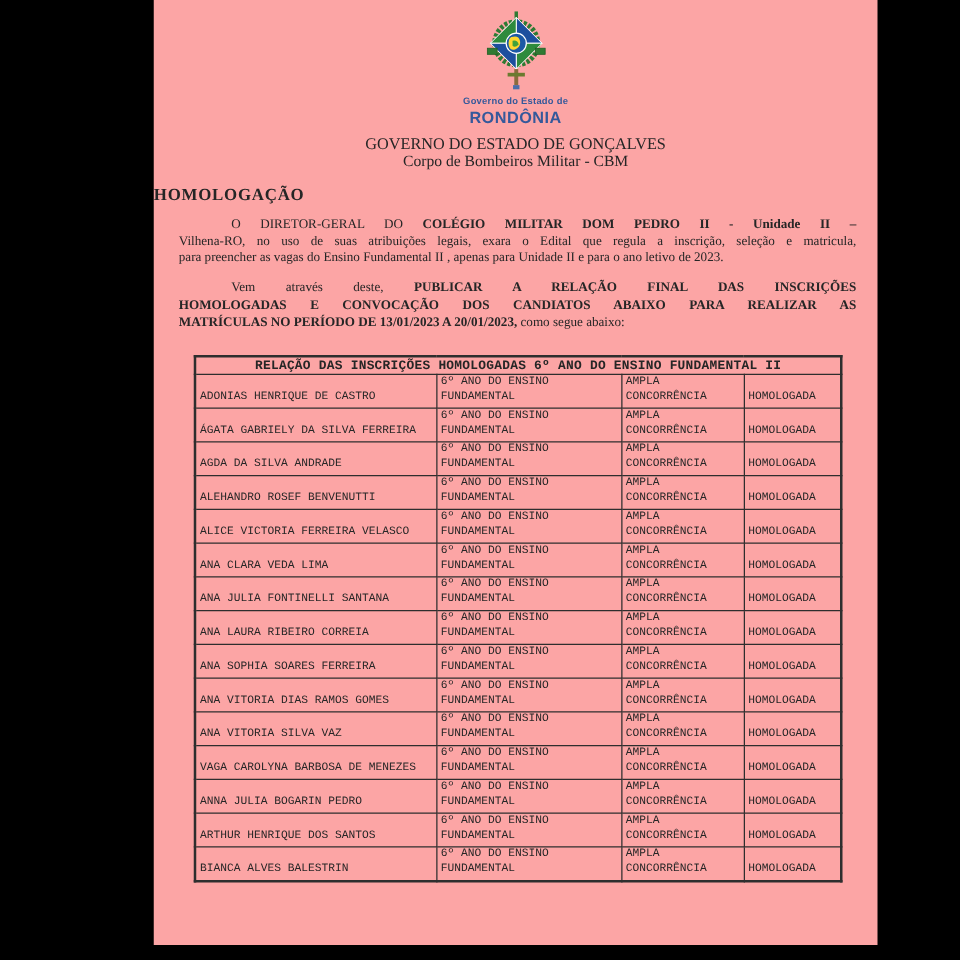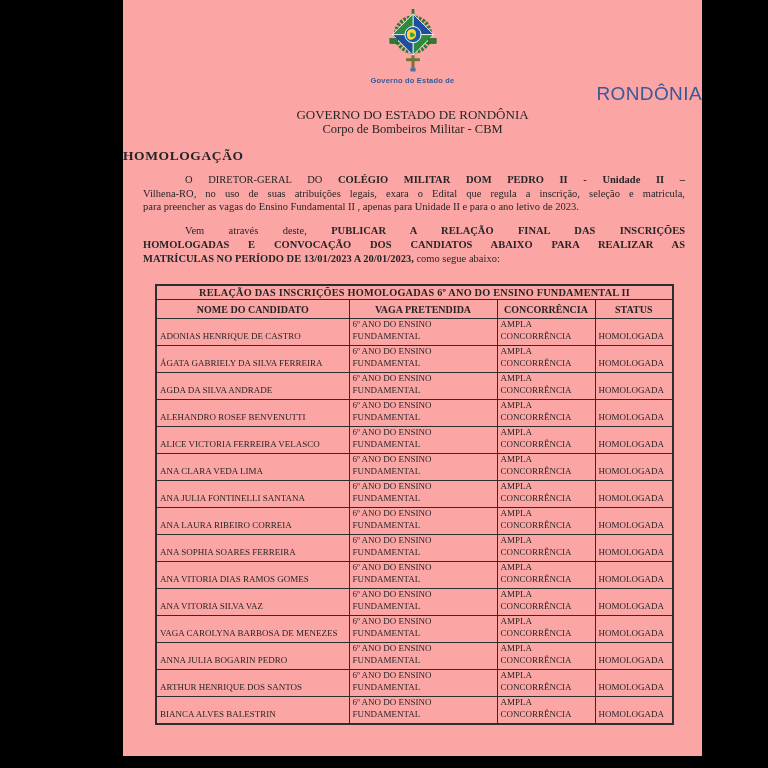--- a/index.html
+++ b/index.html
@@ -19,42 +19,42 @@
   }
   
   .emblem{display:block;margin:9px auto 0;width:48px;height:65px;}
   .logo-caption-small{
     font-family:"Liberation Sans",sans-serif;
     font-weight:bold;font-size:7.5px;letter-spacing:.2px;
     color:var(--accent,#35599b);text-align:center;margin-top:3px;line-height:8px;
   }
   .logo-caption-large{
     font-family:"Liberation Sans",sans-serif;
-    font-weight:normal;font-size:19px;letter-spacing:.4px;
-    color:var(--accent,#35599b);text-align:right;line-height:18px;
+    font-weight:bold;font-size:13px;letter-spacing:.4px;
+    color:var(--accent,#35599b);text-align:center;line-height:18px;
   }
   
   .org1{font-size:13px;text-align:center;margin-top:5px;line-height:14px;}
   .org2{font-size:12.5px;text-align:center;line-height:14px;}
   .doc-title{
     font-size:13.5px;font-weight:bold;
     letter-spacing:.6px;margin-top:13px;line-height:14px;
   }
   
   .paras{margin:8px 17px 0 20px;}
   .para{margin-top:10px;}
   .para .line{
     font-size:10.5px;line-height:13.7px;
     text-align:left;
   }
   .para .line.just{text-align:justify;text-align-last:justify;}
   .para .line.ind{text-indent:42px;}
   .para .b{font-weight:bold;}
   
-  .tbl-wrap{margin:19px 48px 0 32px;}
+  .tbl-wrap{margin:19px 48px 0 32px;font-family:Liberation Mono, monospace;}
   table.reg{
     border-collapse:collapse;
     width:517px;
     table-layout:fixed;
     border:2px solid #2e2e2e;
   }
   table.reg td,table.reg th{
     border:1px solid #2e2e2e;
     padding:0;
     overflow:hidden;
@@ -96,21 +96,21 @@
     <path d="M21,24 q4,-1 5,3 q-3,3 -5,1 z" fill="#41a23b"></path>
     <rect x="0.5" y="30" width="8" height="5" fill="#2f7a33" stroke="#1d5b22" stroke-width="0.6"></rect>
     <rect x="39.5" y="30" width="8" height="5" fill="#2f7a33" stroke="#1d5b22" stroke-width="0.6"></rect>
     <rect x="22.4" y="47" width="3.2" height="13" fill="#8a6b3d"></rect>
     <rect x="17" y="50" width="14" height="3" fill="#6b7a2f"></rect>
     <rect x="21.4" y="60" width="5.2" height="3.4" fill="#4a6ea9"></rect>
   </svg>
   <div class="logo-caption-small">Governo do Estado de</div>
   <div class="logo-caption-large">RONDÔNIA</div>
 
-  <div class="org1">GOVERNO DO ESTADO DE RONDÔNIA</div>
+  <div class="org1">GOVERNO DO ESTADO DE GONÇALVES</div>
   <div class="org2">Corpo de Bombeiros Militar - CBM</div>
 
   <div class="doc-title">HOMOLOGAÇÃO</div>
 
   <div class="paras">
       <div class="para">
         <div class="line just ind"><span>O DIRETOR-GERAL DO </span><span class="b">COLÉGIO MILITAR DOM PEDRO II - Unidade II –</span></div>
         <div class="line just"><span>Vilhena-RO, no uso de suas atribuições legais, exara o Edital que regula a inscrição, seleção e matricula,</span></div>
         <div class="line"><span>para preencher as vagas do Ensino Fundamental II , apenas para Unidade II e para o ano letivo de 2023.</span></div>
       </div>
@@ -126,26 +126,20 @@
       <colgroup>
         <col class="c-name">
           <col class="c-vaga">
           <col class="c-conc">
           <col class="c-status">
       </colgroup>
       <thead>
         <tr>
           <th class="tbl-title" colspan="4">RELAÇÃO DAS INSCRIÇÕES HOMOLOGADAS 6º ANO DO ENSINO FUNDAMENTAL II</th>
         </tr>
-        <tr class="cols">
-          <th>NOME DO CANDIDATO</th>
-          <th>VAGA PRETENDIDA</th>
-          <th>CONCORRÊNCIA</th>
-          <th>STATUS</th>
-        </tr>
       </thead>
       <tbody>
           <tr class="data">
             <td class="c-name">ADONIAS HENRIQUE DE CASTRO</td>
             <td class="c-vaga">6º ANO DO ENSINO FUNDAMENTAL</td>
             <td class="c-conc">AMPLA CONCORRÊNCIA</td>
             <td class="c-status">HOMOLOGADA</td>
           </tr>
           <tr class="data">
             <td class="c-name">ÁGATA GABRIELY DA SILVA FERREIRA</td>

